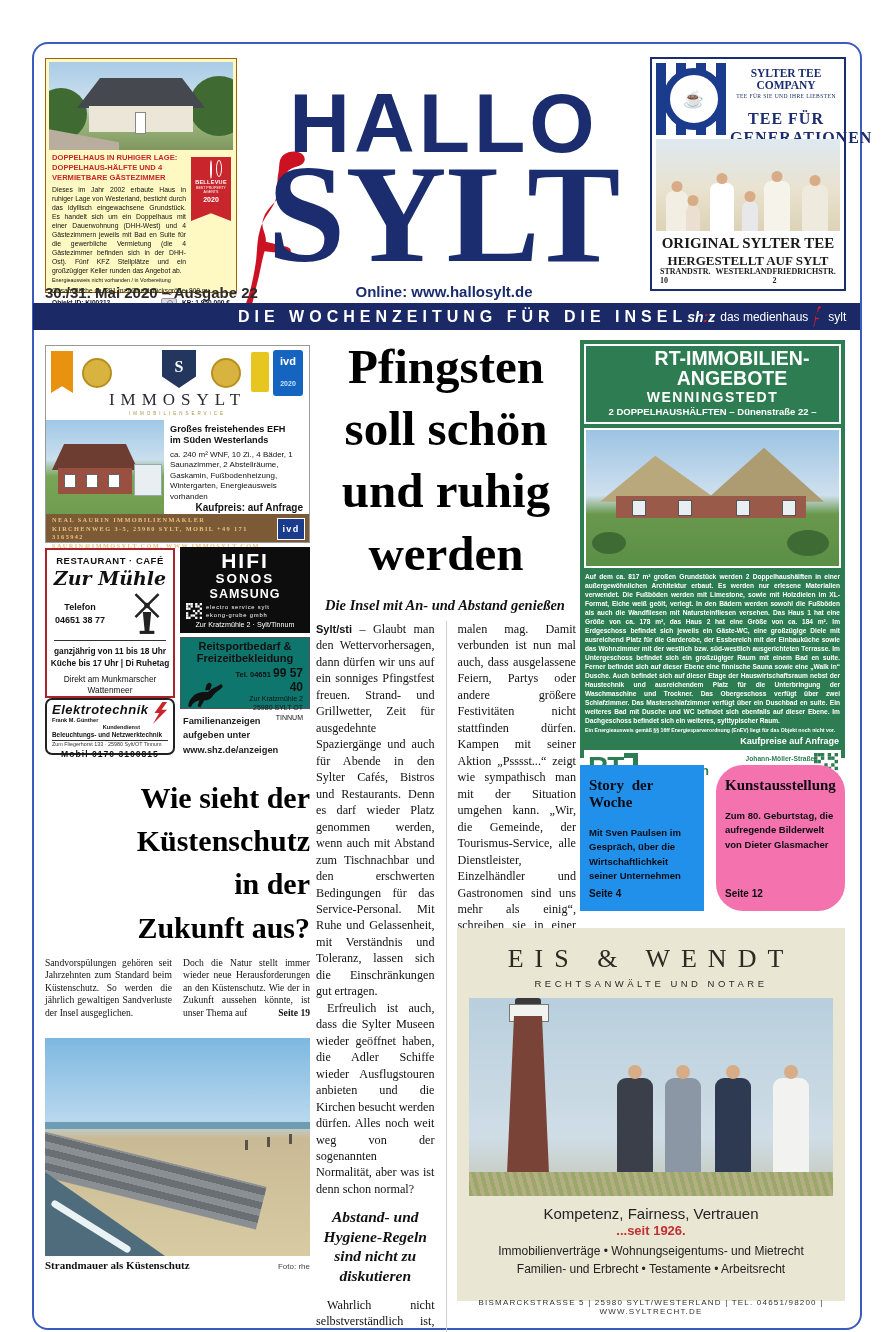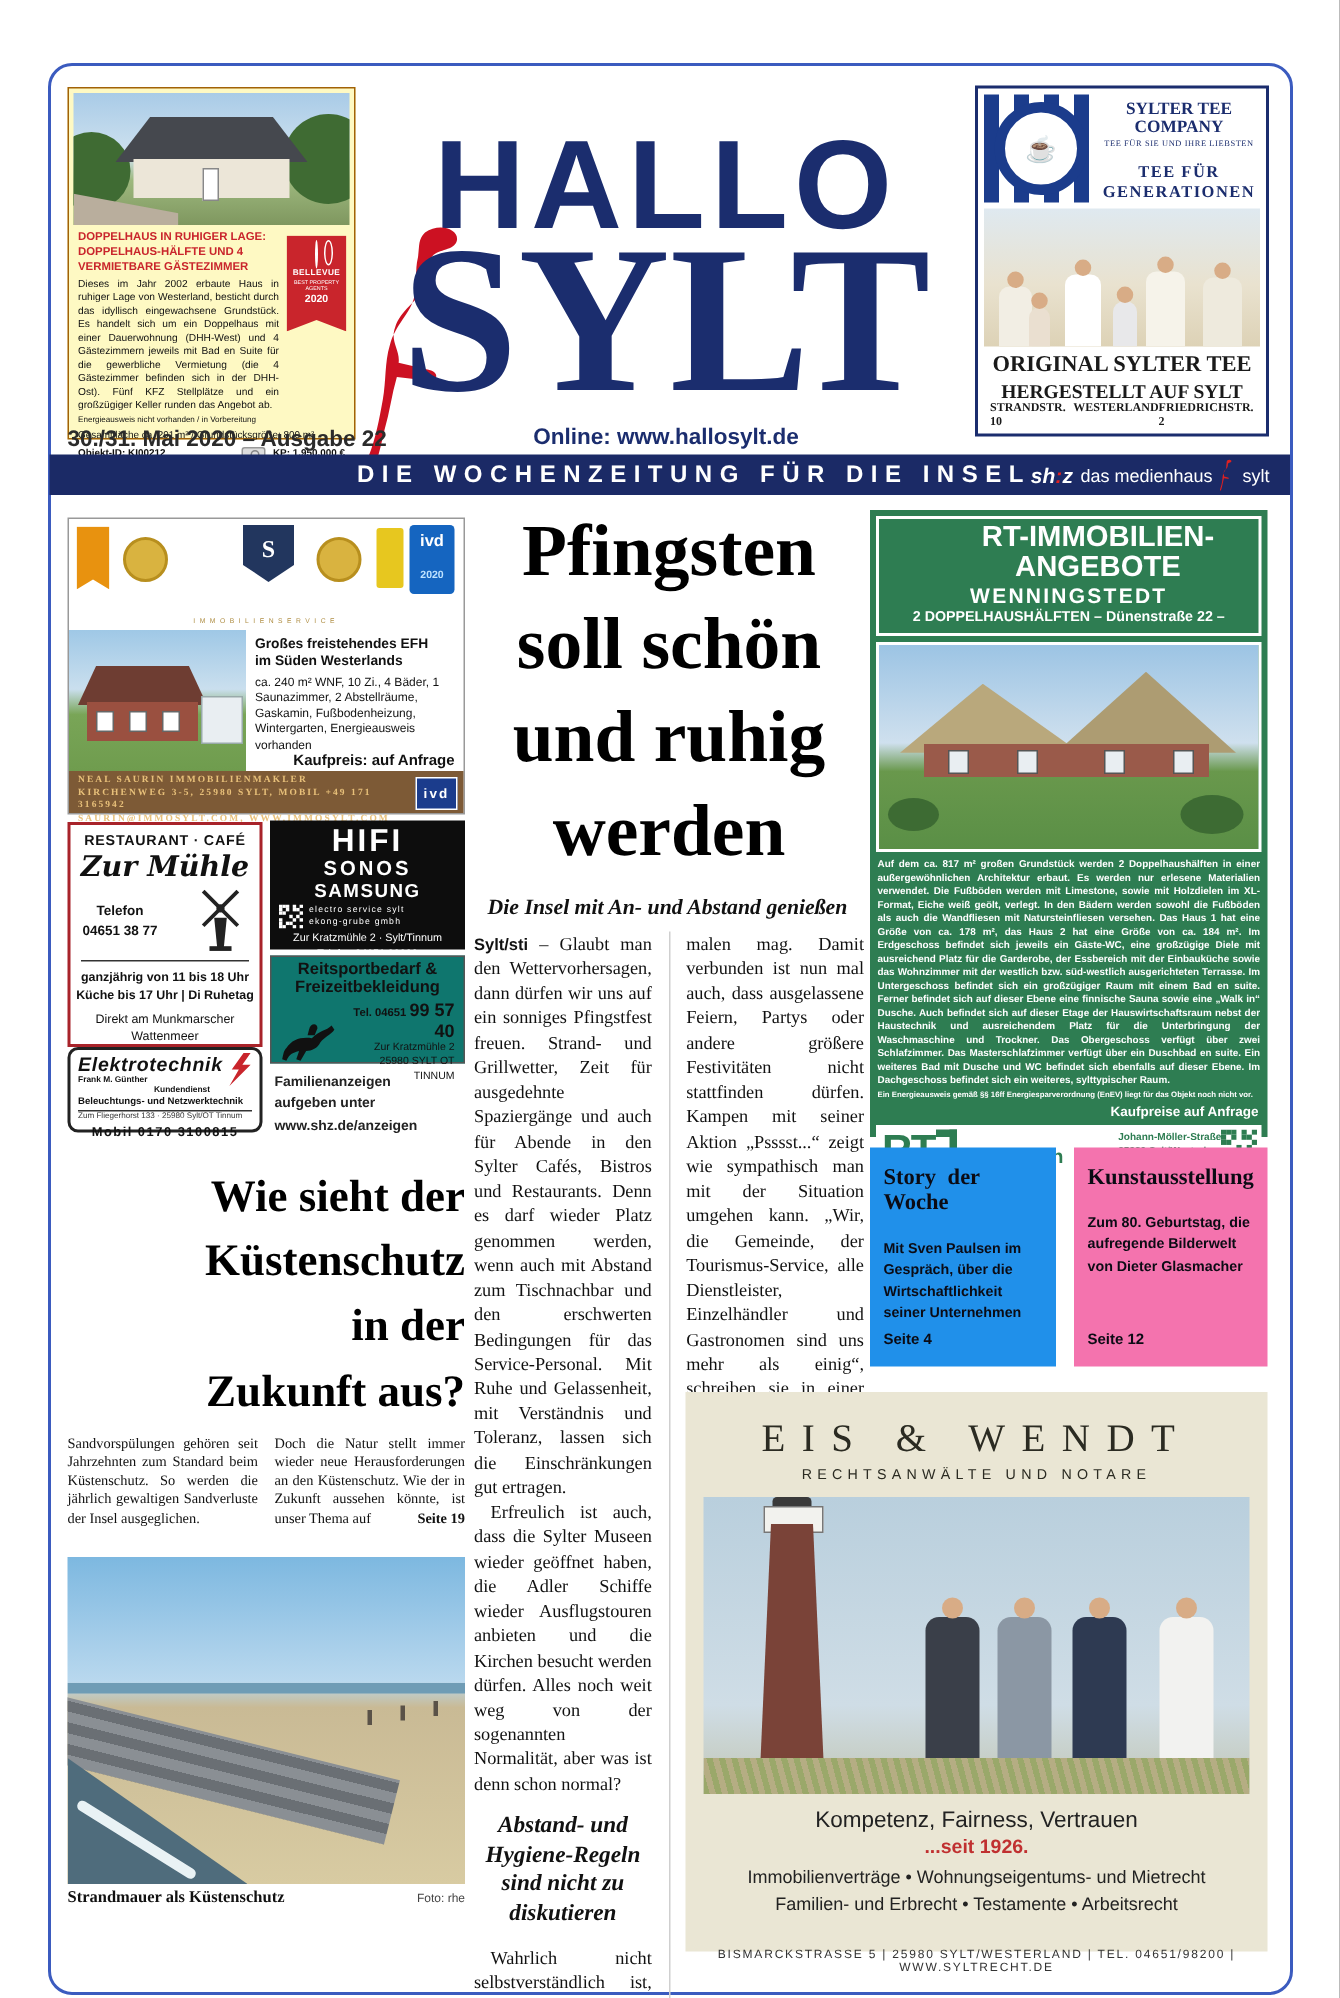--- a/index.html
+++ b/index.html
@@ -57,21 +57,21 @@
   
   .tee{left:650px;top:57px;width:196px;height:234px;border:2px solid #1b2d6e;background:#fff;box-sizing:border-box;}
   .t-stripes{position:absolute;left:4px;top:4px;width:70px;height:72px;
     background:repeating-linear-gradient(90deg,#1b3c8c 0 10px,#fff 10px 20px);}
   .t-circle{position:absolute;left:11px;top:9px;width:48px;height:48px;border-radius:50%;background:#fff;
     border:7px solid #1b3c8c;color:#1b3c8c;display:flex;align-items:center;justify-content:center;font-size:17px;}
   .t-brand{position:absolute;left:78px;top:8px;width:112px;text-align:center;
     font-family:"Liberation Serif",serif;color:#1b2d6e;}
   .t-b1{font-size:11.5px;font-weight:bold;}
   .t-b2{font-size:5.6px;letter-spacing:.4px;margin-top:2px;}
-  .t-gen{margin-top:10px;font-size:11px;font-weight:bold;line-height:1.2;letter-spacing:1px;}
+  .t-gen{margin-top:10px;font-size:16px;font-weight:bold;line-height:1.2;letter-spacing:1px;}
   .t-photo{position:absolute;left:4px;top:80px;width:184px;height:92px;overflow:hidden;
     background:linear-gradient(180deg,#dfe9f0 0%,#e9e2cf 55%,#ddd2b6 100%);}
   .fig{position:absolute;bottom:0;border-radius:7px 7px 0 0;}
   .fig::before{content:"";position:absolute;top:-10px;left:50%;transform:translateX(-50%);
     width:11px;height:11px;border-radius:50%;background:#d8ac86;}
   .t-slogans{position:absolute;left:0;top:176px;width:100%;text-align:center;
     font-family:"Liberation Serif",serif;color:#1a1a1a;}
   .t-s1{font-size:15px;font-weight:bold;}
   .t-s2{font-size:13px;font-weight:bold;margin-top:1px;}
   .t-foot{position:absolute;left:0;bottom:4px;width:100%;display:flex;justify-content:space-between;
@@ -203,21 +203,21 @@
   .rt-logo{font:bold 28px/1 "Liberation Sans",sans-serif;letter-spacing:-1px;display:flex;align-items:flex-start;}
   .rt-bracket{display:inline-block;width:9px;height:20px;border:5px solid #2e7d52;border-left:none;border-bottom:none;margin-left:1px;}
   .rt-co{font:bold 13px "Liberation Sans",sans-serif;align-self:flex-end;margin-left:2px;}
   .rt-addr{margin-left:auto;font:bold 6.7px/1.35 "Liberation Sans",sans-serif;text-align:left;padding-top:1px;}
   .rt-web{font-size:7.8px;}
   .rt-qr{position:absolute;right:3px;top:3px;}
 
   
   .teaser{position:absolute;top:765px;height:146px;box-sizing:border-box;padding:12px 9px;color:#0b0b14;}
   .story{left:580px;width:124px;background:#2090ea;}
-  .kunst{left:716px;width:129px;background:#f473ae;}
+  .kunst{left:716px;width:129px;background:#f473ae;border-radius:27px;}
   .tz-title{font:bold 15px "Liberation Serif",serif;word-spacing:4px;}
   .tz-body{margin-top:15px;font:bold 9.5px/1.5 "Liberation Sans",sans-serif;}
   .tz-page{position:absolute;bottom:12px;font:bold 10px "Liberation Sans",sans-serif;}
 
   
   .eis{left:457px;top:928px;width:388px;height:373px;background:#eae6d4;text-align:center;box-sizing:border-box;}
   .ew-name{padding-top:16px;font:26px "Liberation Serif",serif;letter-spacing:11px;color:#2b2b22;}
   .ew-sub{font:9.5px "Liberation Sans",sans-serif;letter-spacing:3.5px;color:#2b2b22;margin-top:4px;}
   .ew-photo{position:relative;margin:9px 12px 0;height:198px;overflow:hidden;
     background:linear-gradient(180deg,#b9cfdd 0%,#cfdde6 70%,#c2c6b4 100%);}
@@ -334,20 +334,21 @@
       <span class="i-ribbon"></span>
       <span class="i-medal" style="left:36px;top:12px;"></span>
       <div class="i-shield">S</div>
       <span class="i-medal" style="right:68px;top:12px;"></span>
       <span class="i-yellow"></span>
       <div class="i-ivd">
         <div class="v">ivd</div>
         <div class="y">2020</div>
       </div>
       <div class="i-brand">
+        <div class="b">IMMOSYLT</div>
         <div class="s">IMMOBILIENSERVICE</div>
       </div>
     </div>
     <div class="i-mid">
       <div class="i-photo">
         <span class="i-roof"></span>
         <span class="i-wall"></span>
         <span class="i-win" style="left:18px;"></span>
         <span class="i-win" style="left:40px;"></span>
         <span class="i-win" style="left:62px;"></span>

